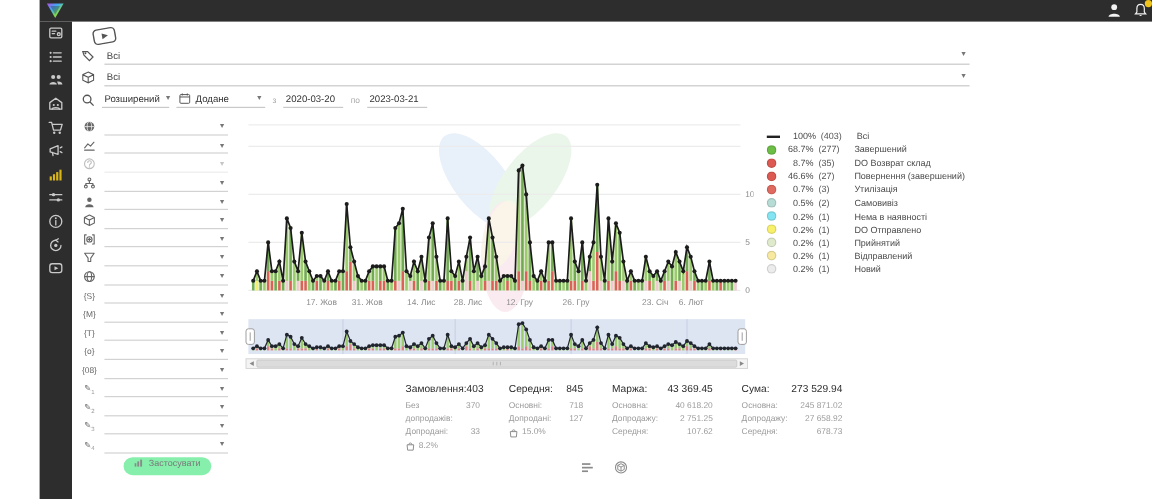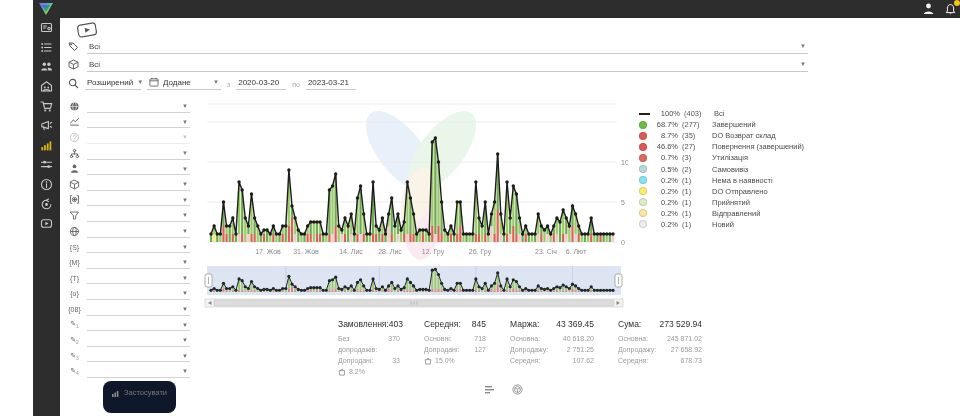--- a/index.html
+++ b/index.html
@@ -32,22 +32,22 @@
   #filter-rows { position:absolute; left:35px; top:99px; width:122px; }
   .frow { height:15.6px; display:flex; align-items:center; gap:6px; }
   .frow .ric { width:13px; flex:none; color:#666; font-size:7px; text-align:center; }
   .frow .ric svg { width:11px; height:11px; }
   .frow .rfield { flex:1; height:12px; border-bottom:1px solid #d2d2d2; display:flex; align-items:center; justify-content:flex-end; padding-right:2px; }
   .frow.disabled { opacity:.42; }
   .brace { font-size:6.5px; color:#888; letter-spacing:0; }
   .pencil { font-size:8px; color:#777; }
   .pencil sub { font-size:5px; color:#999; }
 
-  #apply-btn { position:absolute; left:70px; top:381px; height:15px; padding:16px 9px; border-radius:8px;
-    background:#0f172a; color:#7a7a7a; font-size:7.5px; display:flex; align-items:flex-end; gap:4px; border:none; cursor:pointer; }
+  #apply-btn { position:absolute; left:70px; top:381px; height:15px; padding:0 9px; border-radius:8px;
+    background:#86efac; color:#7a7a7a; font-size:7.5px; display:flex; align-items:flex-start; gap:4px; border:none; cursor:pointer; }
   #apply-btn svg { width:8px; height:8px; }
 
   
   #chart-svg { position:absolute; left:170px; top:96px; width:425px; height:215px; }
   
   #legend { position:absolute; left:606px; top:108px; }
   .lg-row { display:flex; align-items:center; height:11.1px; font-size:7.5px; color:#4a4a4a; cursor:pointer; }
   .lg-swatch { width:8px; height:8px; border-radius:50%; margin-right:5px; flex:none; border:1px solid rgba(0,0,0,.12); }
   .lg-dash { width:11px; height:2px; background:#222; margin-right:4px; flex:none; }
   .lg-pct { width:26px; text-align:right; margin-right:4px; }

